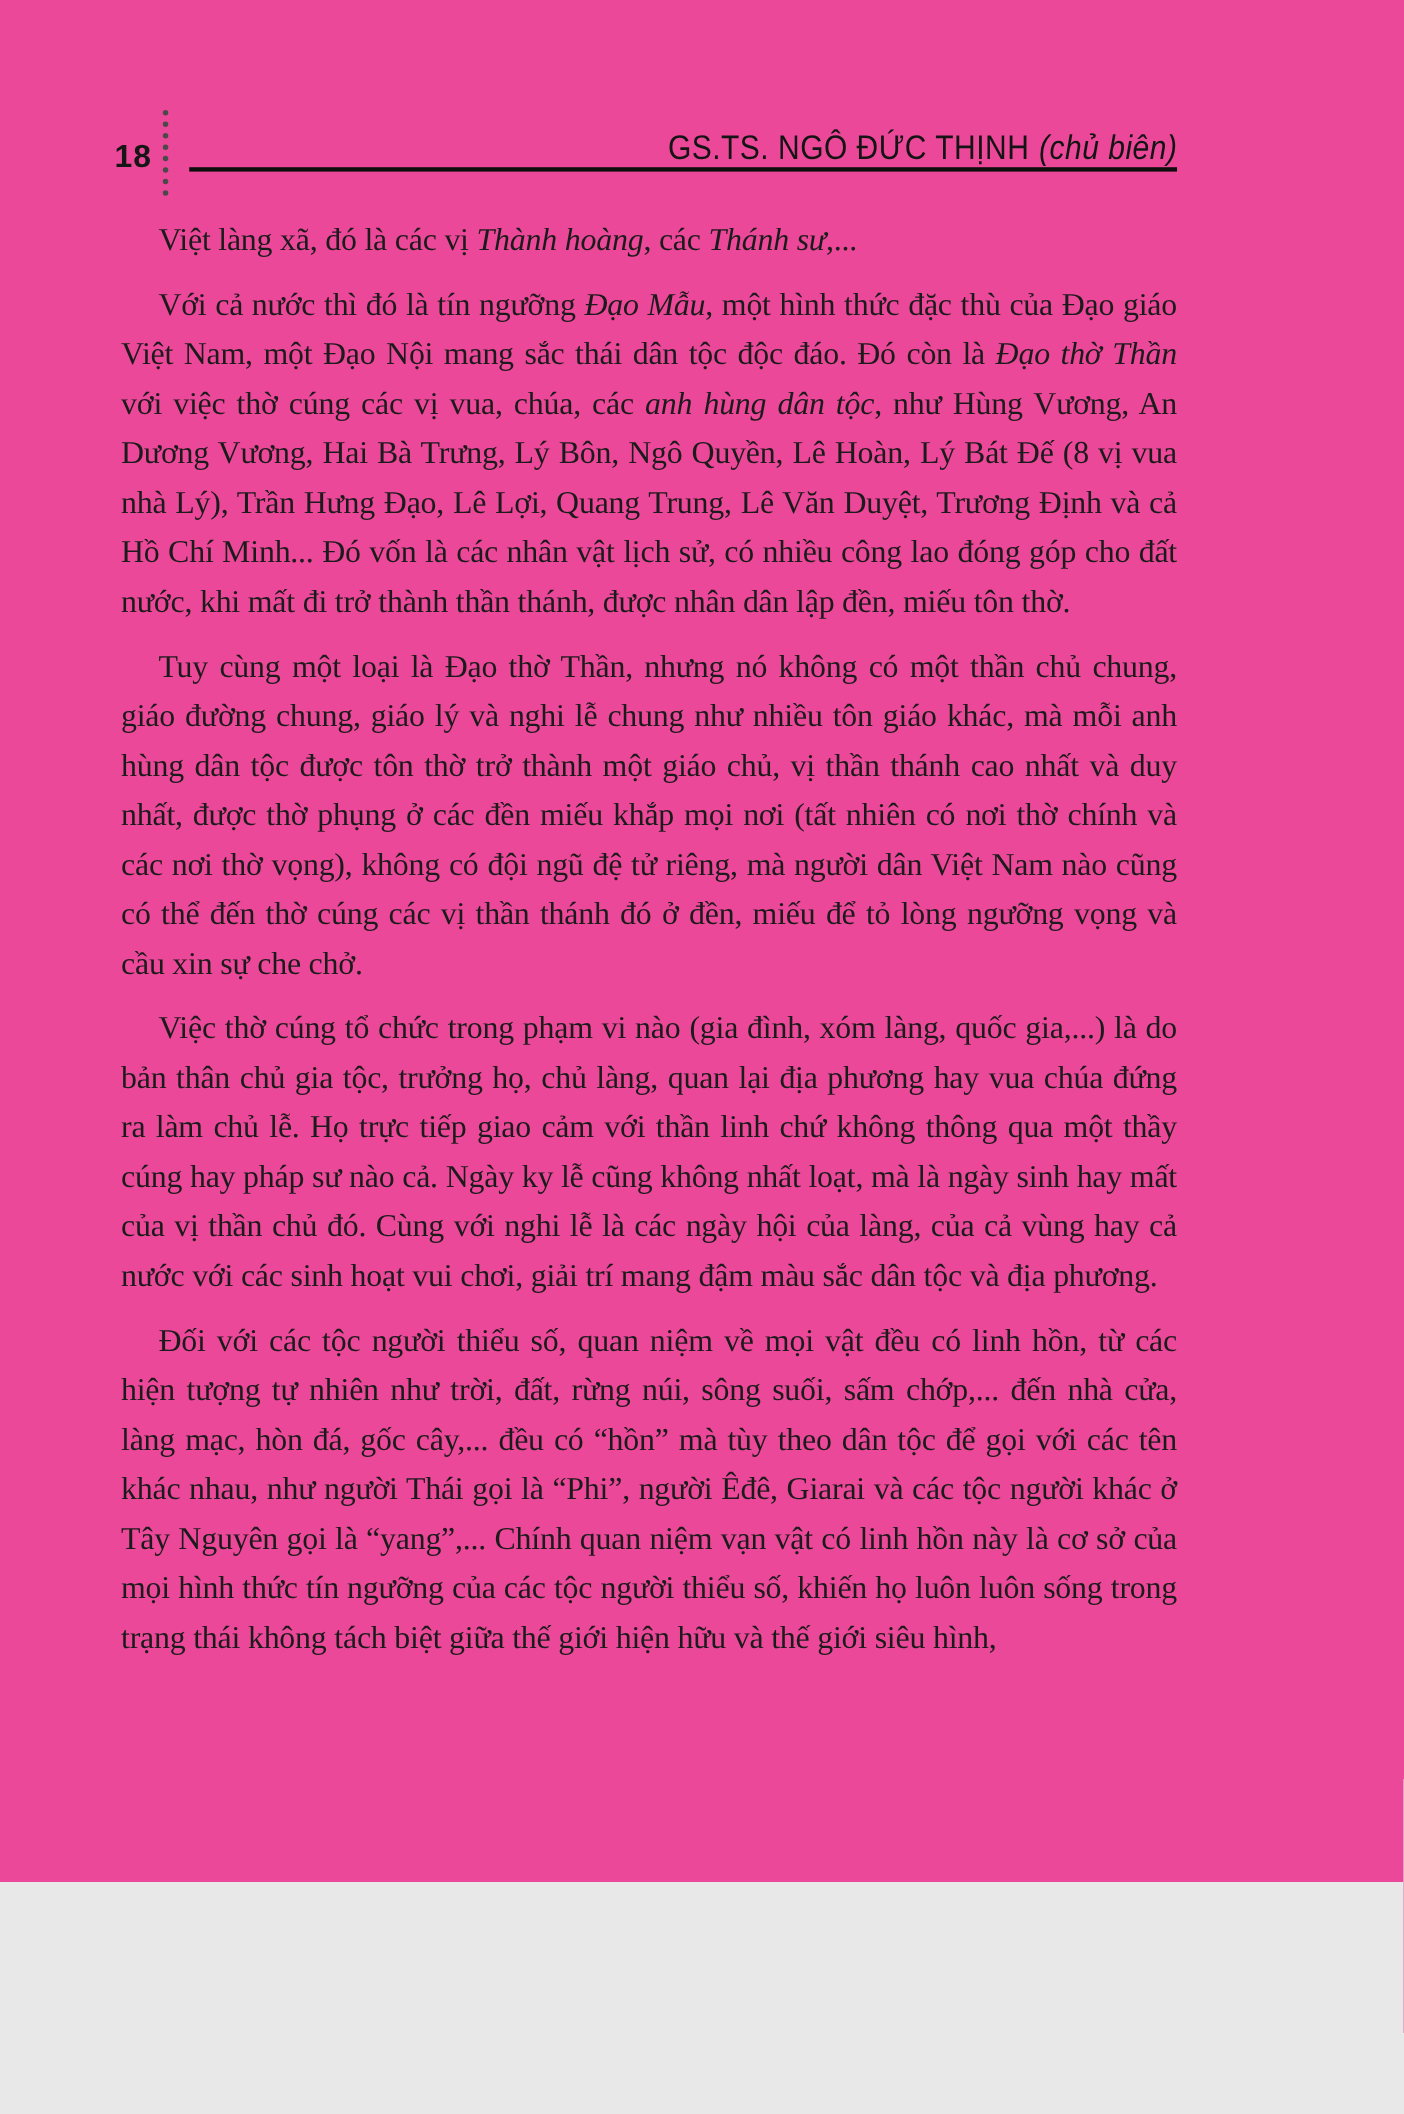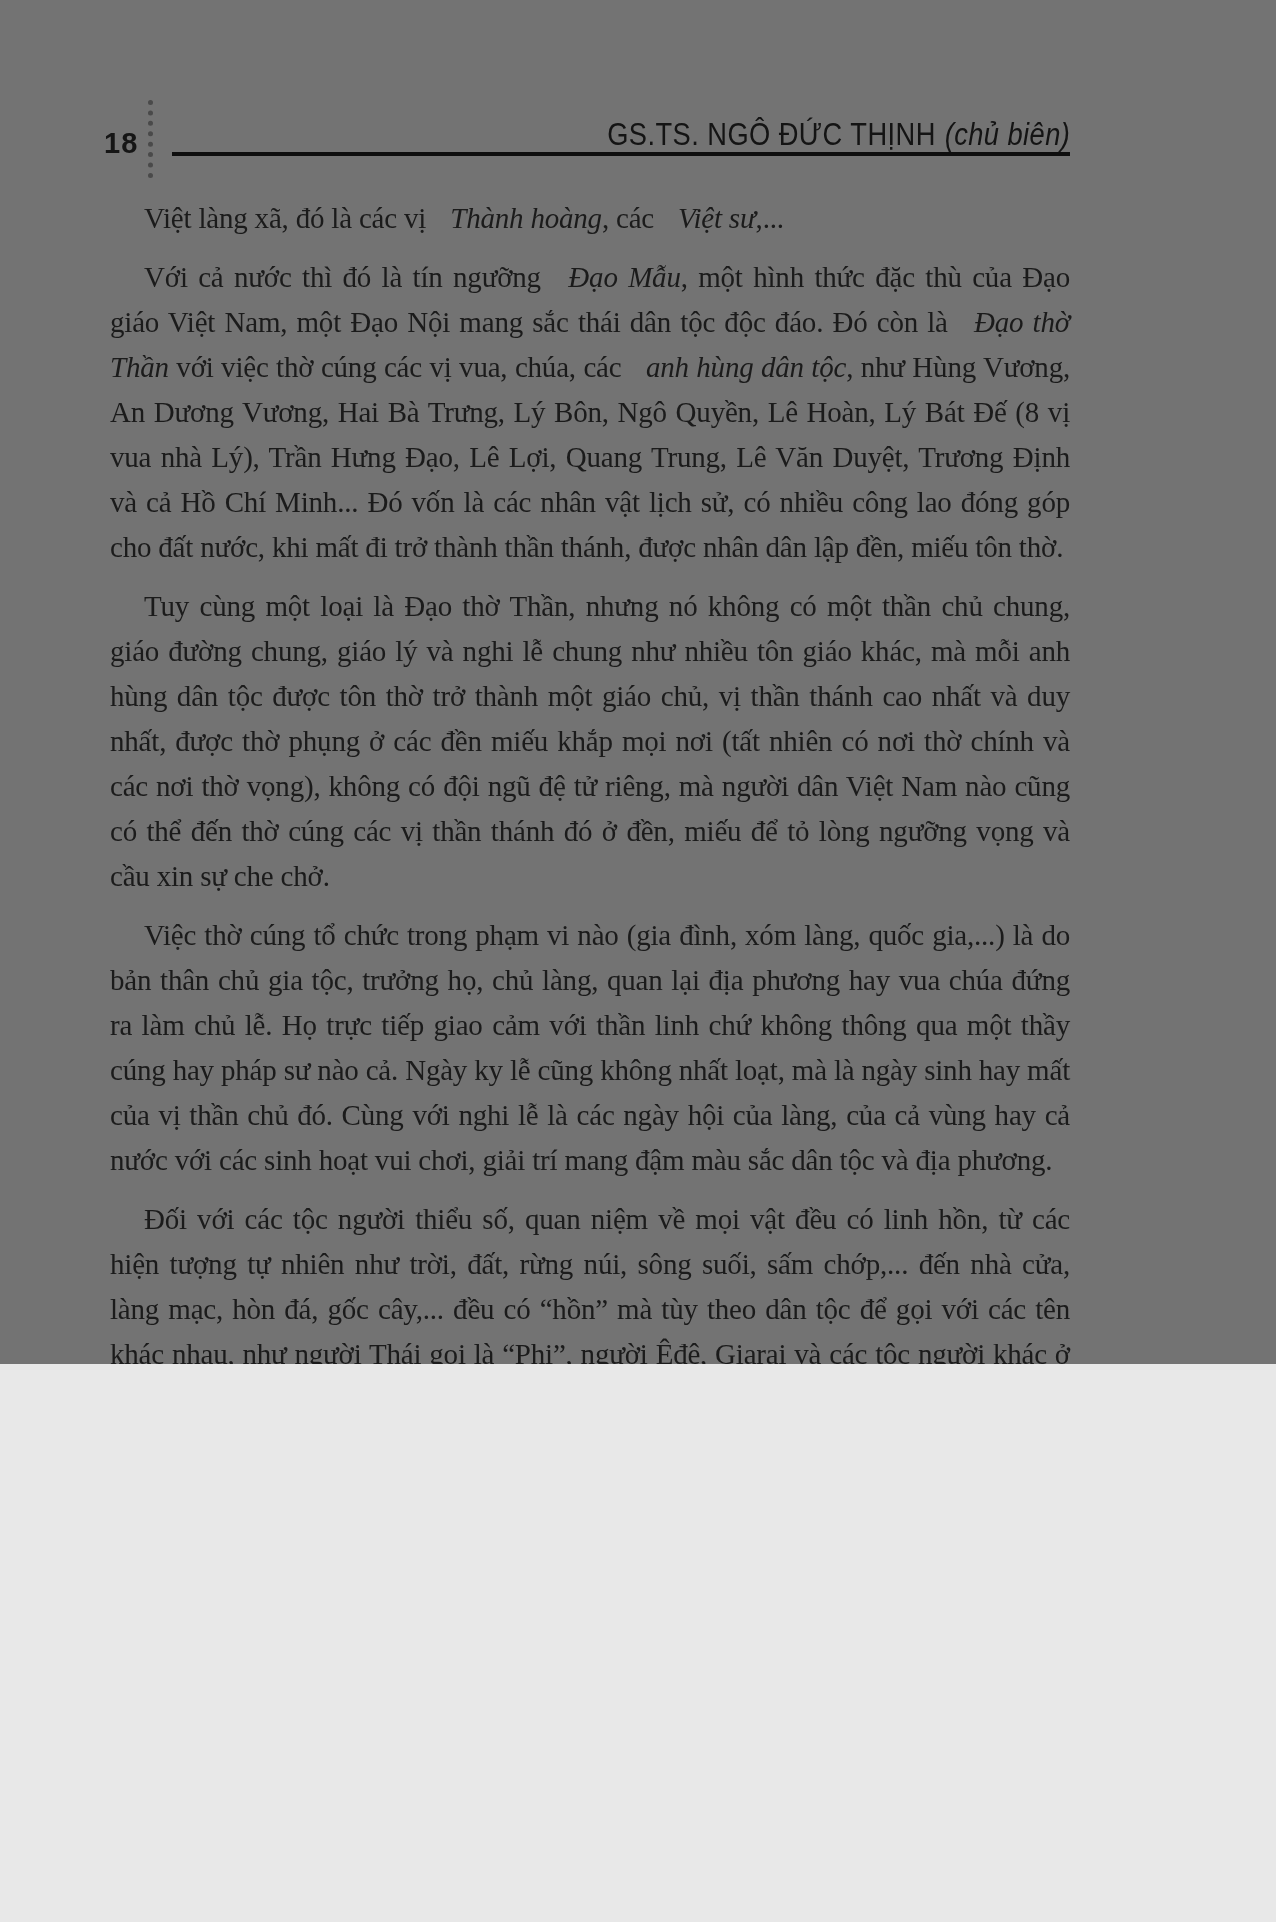--- a/index.html
+++ b/index.html
@@ -1,20 +1,20 @@
 <!DOCTYPE html>
 <html><head>
 <meta charset="utf-8">
 <style>
   html,body{margin:0;padding:0;background:#e8e8e8;}
   .page{
     position:relative;
-    width:1276px;height:1364px;
+    width:1276px;height:1711px;
     margin:0 auto;
-    background:#737373;
+    background:#ec4899;
     color:#1b1b1b;
     font-family:"Liberation Serif", serif;
     overflow:hidden;
   }
   .pagenum{
     position:absolute;left:104px;top:127px;
     font-family:"Liberation Sans", sans-serif;
     font-size:29px;font-weight:700;letter-spacing:1px;color:#161616;
   }
   .dotline{
@@ -35,32 +35,32 @@
     position:absolute;left:172px;top:152px;
     width:898px;height:4px;background:#0e0e0e;
   }
   .bodytext{
     position:absolute;left:110px;top:196px;width:960px;
     font-size:29px;line-height:45px;
     text-align:justify;text-justify:inter-word;
     letter-spacing:-0.2px;
   }
   .para{margin:0 0 14px 0;text-indent:34px;}
-  .it{font-style:italic;margin-left:17px;}
+  .it{font-style:italic;}
 </style>
 </head>
 <body>
 
 <div class="page">
   <div class="pagenum">18</div>
   <div class="dotline"></div>
   <div class="header">
     <span>GS.TS. NGÔ ĐỨC THỊNH</span><span class="role">(chủ biên)</span>
   </div>
   <div class="rule"></div>
   <div class="bodytext">
-      <p class="para"><span>Việt làng xã, đó là các vị </span><span class="it">Thành hoàng</span><span>, các </span><span class="it">Việt sư</span><span>,...</span></p>
+      <p class="para"><span>Việt làng xã, đó là các vị </span><span class="it">Thành hoàng</span><span>, các </span><span class="it">Thánh sư</span><span>,...</span></p>
       <p class="para"><span>Với cả nước thì đó là tín ngưỡng </span><span class="it">Đạo Mẫu</span><span>, một hình thức đặc thù của Đạo giáo Việt Nam, một Đạo Nội mang sắc thái dân tộc độc đáo. Đó còn là </span><span class="it">Đạo thờ Thần</span><span> với việc thờ cúng các vị vua, chúa, các </span><span class="it">anh hùng dân tộc</span><span>, như Hùng Vương, An Dương Vương, Hai Bà Trưng, Lý Bôn, Ngô Quyền, Lê Hoàn, Lý Bát Đế (8 vị vua nhà Lý), Trần Hưng Đạo, Lê Lợi, Quang Trung, Lê Văn Duyệt, Trương Định và cả Hồ Chí Minh... Đó vốn là các nhân vật lịch sử, có nhiều công lao đóng góp cho đất nước, khi mất đi trở thành thần thánh, được nhân dân lập đền, miếu tôn thờ.</span></p>
       <p class="para"><span>Tuy cùng một loại là Đạo thờ Thần, nhưng nó không có một thần chủ chung, giáo đường chung, giáo lý và nghi lễ chung như nhiều tôn giáo khác, mà mỗi anh hùng dân tộc được tôn thờ trở thành một giáo chủ, vị thần thánh cao nhất và duy nhất, được thờ phụng ở các đền miếu khắp mọi nơi (tất nhiên có nơi thờ chính và các nơi thờ vọng), không có đội ngũ đệ tử riêng, mà người dân Việt Nam nào cũng có thể đến thờ cúng các vị thần thánh đó ở đền, miếu để tỏ lòng ngưỡng vọng và cầu xin sự che chở.</span></p>
       <p class="para"><span>Việc thờ cúng tổ chức trong phạm vi nào (gia đình, xóm làng, quốc gia,...) là do bản thân chủ gia tộc, trưởng họ, chủ làng, quan lại địa phương hay vua chúa đứng ra làm chủ lễ. Họ trực tiếp giao cảm với thần linh chứ không thông qua một thầy cúng hay pháp sư nào cả. Ngày ky lễ cũng không nhất loạt, mà là ngày sinh hay mất của vị thần chủ đó. Cùng với nghi lễ là các ngày hội của làng, của cả vùng hay cả nước với các sinh hoạt vui chơi, giải trí mang đậm màu sắc dân tộc và địa phương.</span></p>
       <p class="para"><span>Đối với các tộc người thiểu số, quan niệm về mọi vật đều có linh hồn, từ các hiện tượng tự nhiên như trời, đất, rừng núi, sông suối, sấm chớp,... đến nhà cửa, làng mạc, hòn đá, gốc cây,... đều có “hồn” mà tùy theo dân tộc để gọi với các tên khác nhau, như người Thái gọi là “Phi”, người Êđê, Giarai và các tộc người khác ở Tây Nguyên gọi là “yang”,... Chính quan niệm vạn vật có linh hồn này là cơ sở của mọi hình thức tín ngưỡng của các tộc người thiểu số, khiến họ luôn luôn sống trong trạng thái không tách biệt giữa thế giới hiện hữu và thế giới siêu hình,</span></p>
     </div>
 </div>
 
 </body></html>

